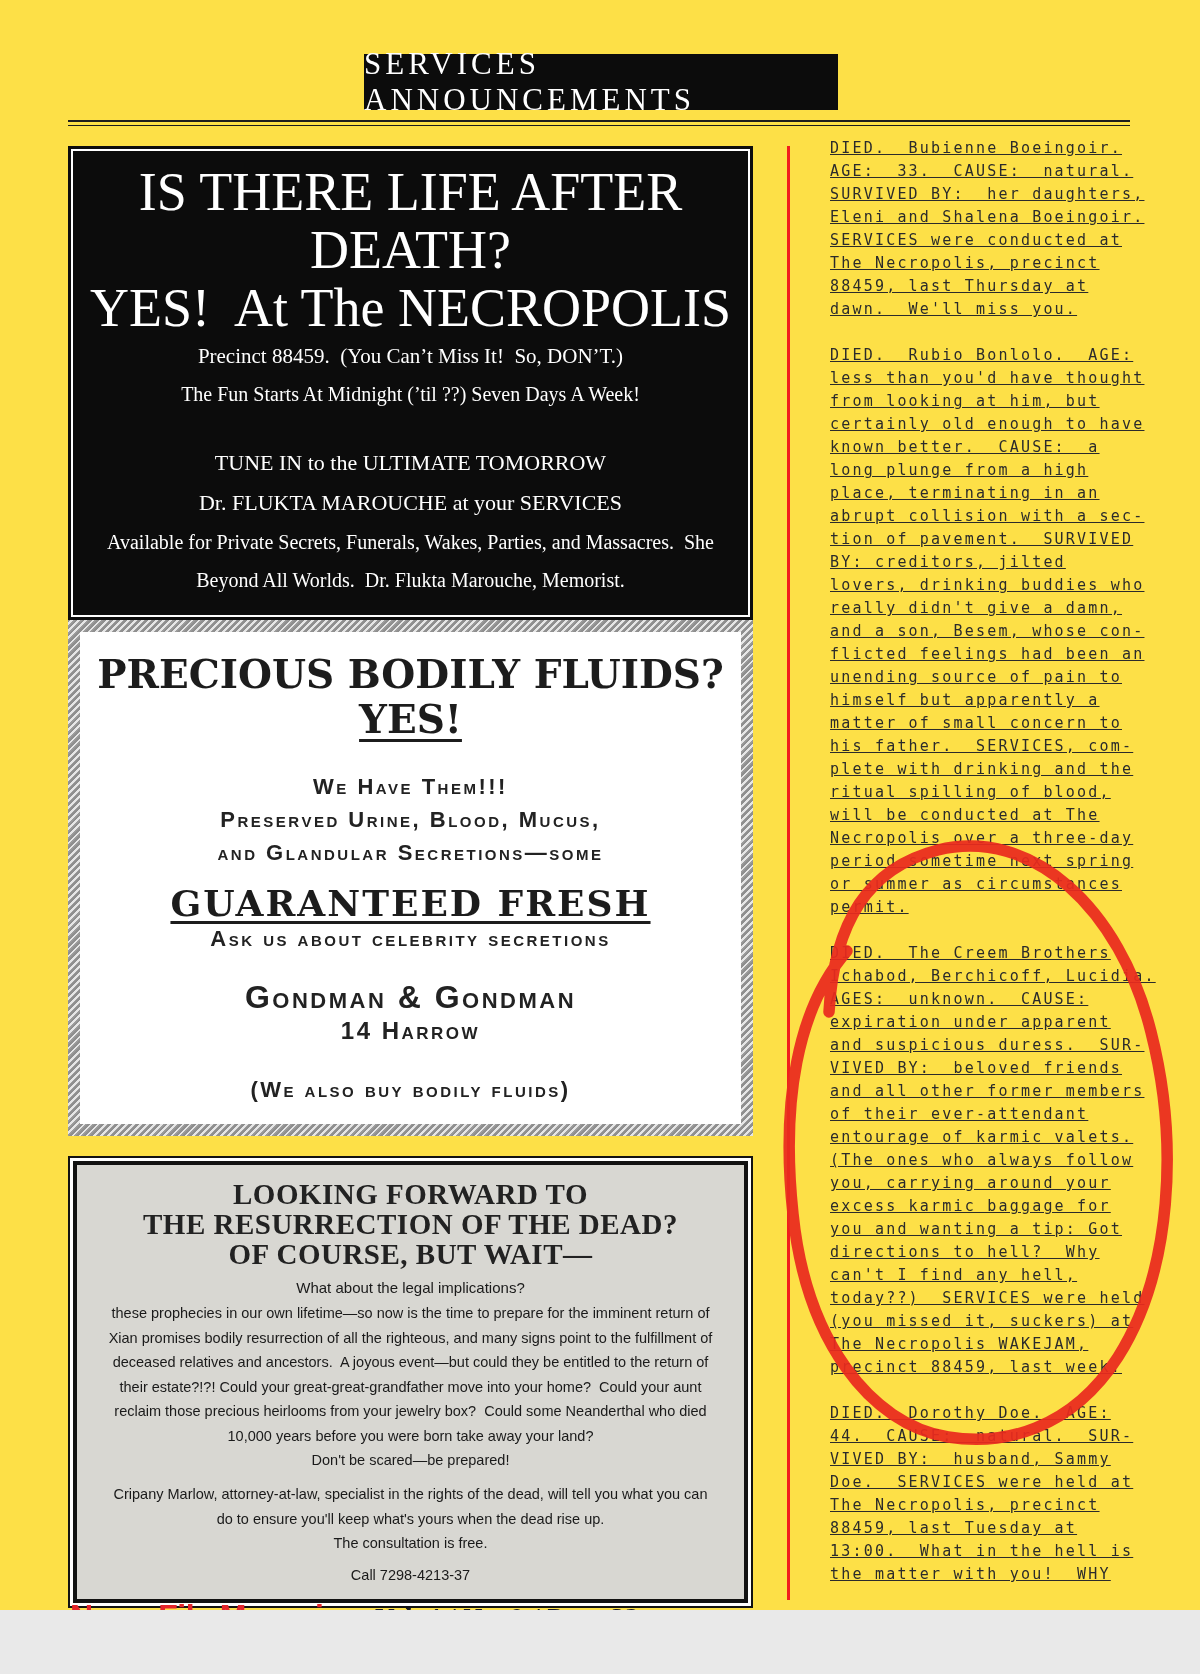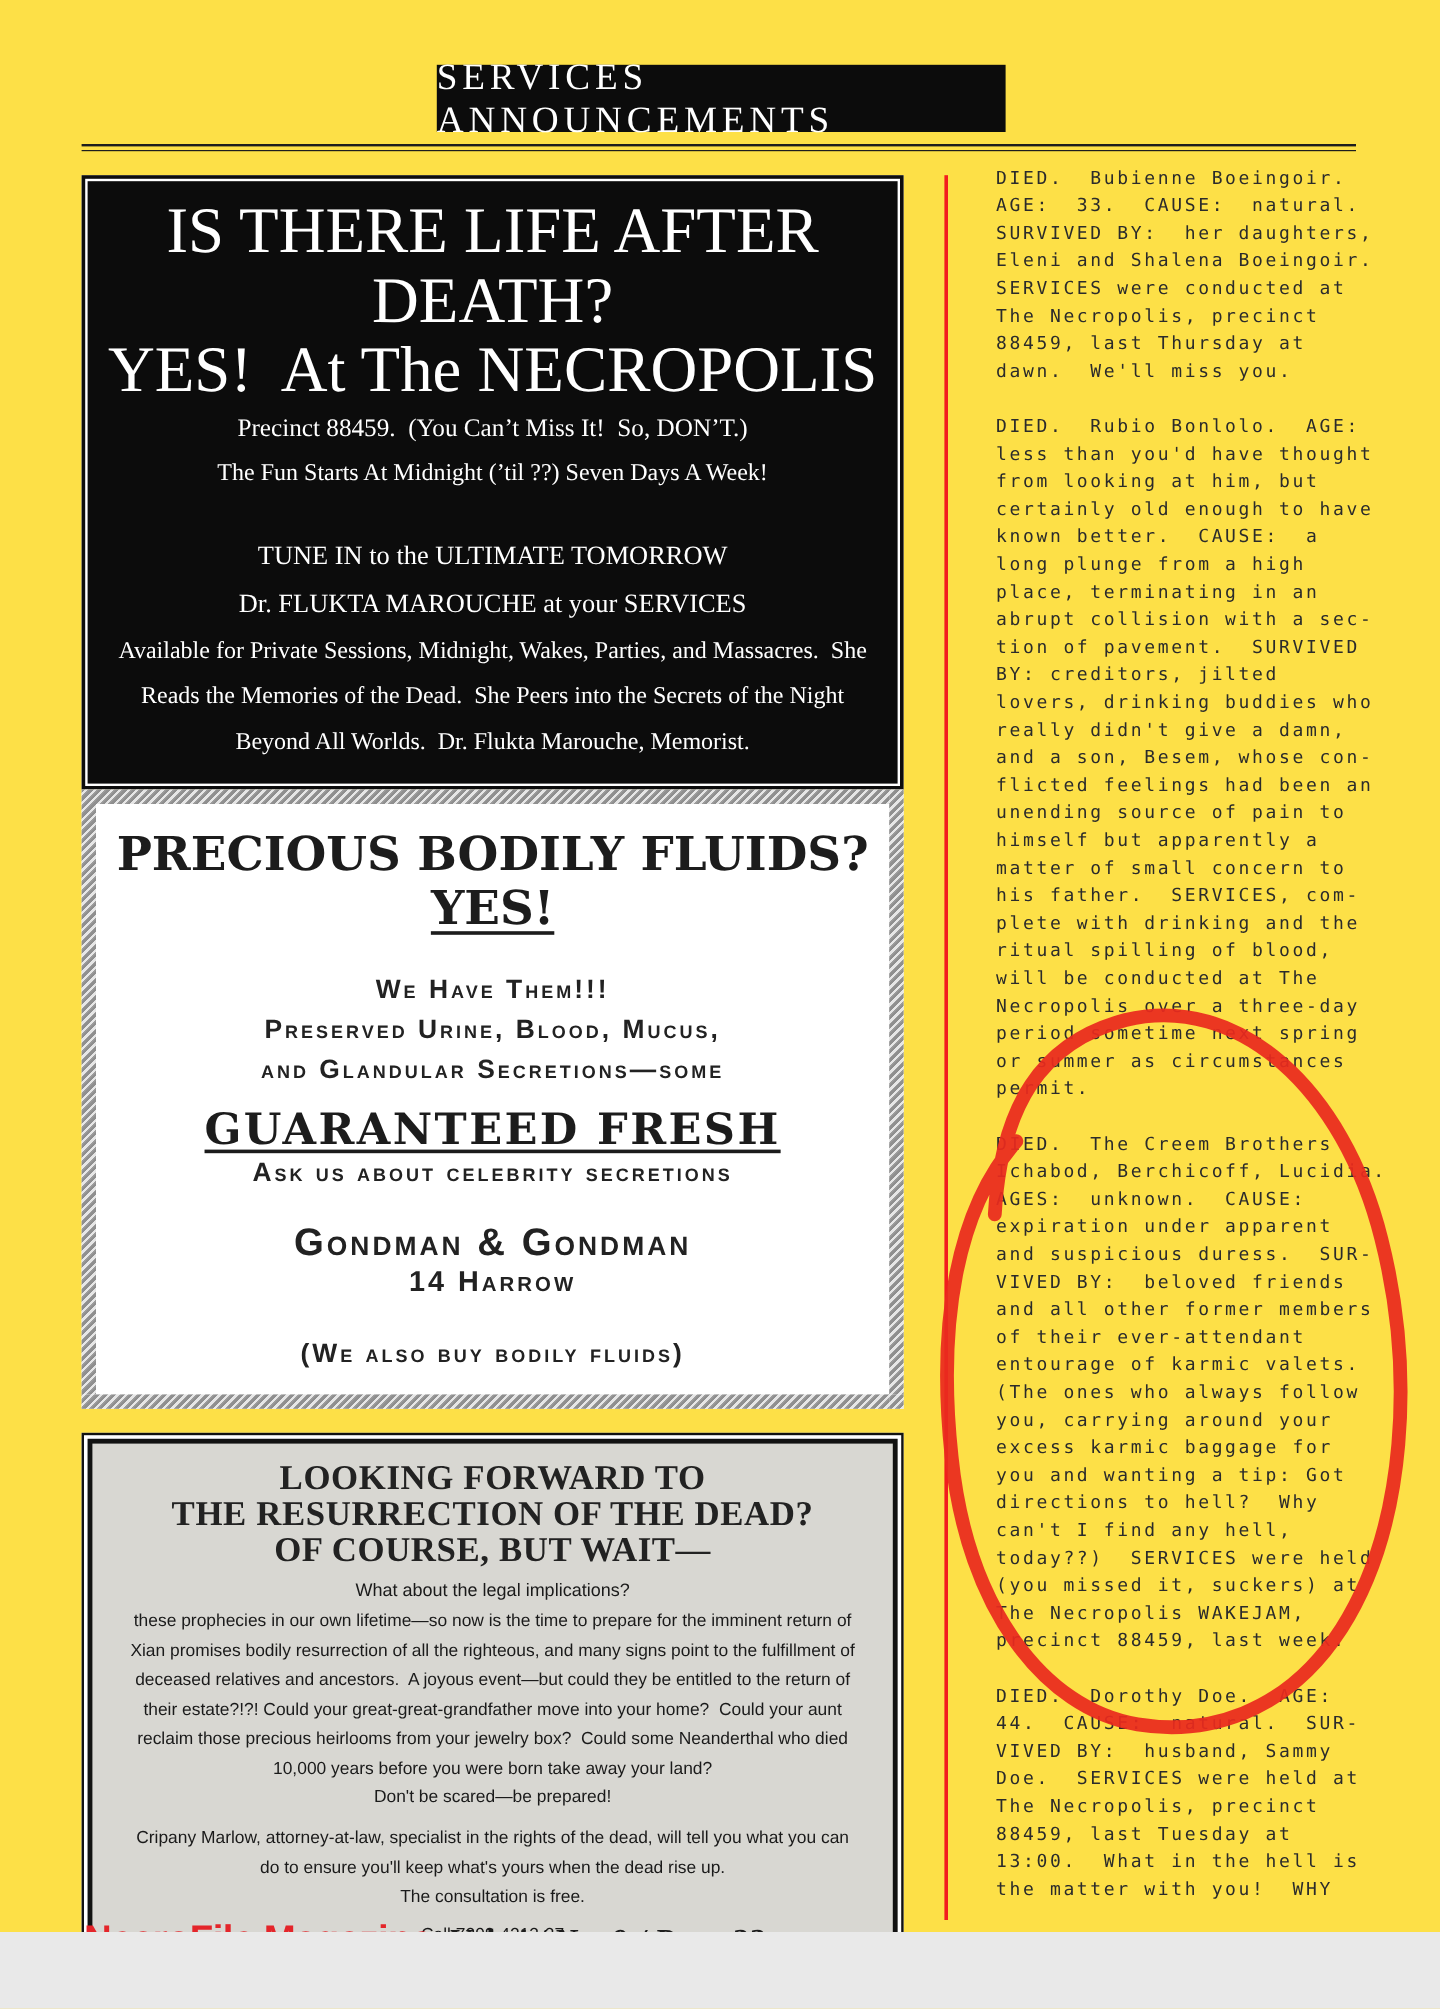--- a/index.html
+++ b/index.html
@@ -52,21 +52,21 @@
   .ad3 .warn{font-size:14.5px;line-height:25px;white-space:pre;}
   .ad3 .lgap{height:9px;}
   .ad3 .small{font-size:14.5px;line-height:24.5px;white-space:pre;}
   .ad3 .phone{font-size:14.5px;line-height:24px;margin-top:7px;white-space:pre;}
 
   
   .divider{position:absolute;left:787px;top:146px;width:3px;height:1454px;background:#f21d1d;}
   .obits{position:absolute;left:830px;top:137px;width:340px;
          font-family:"DejaVu Sans Mono",monospace;font-size:15px;line-height:23px;
          letter-spacing:2.2px;color:#2b2b2b;}
-  .obit-entry{white-space:pre;margin:0 0 23px 0;}
+  .obit-entry{white-space:pre;margin:0 0 23px 0;text-decoration:underline;}
 
   
   .annotation{position:absolute;left:0;top:0;width:1200px;height:1674px;pointer-events:none;z-index:6;}
 
   
   .footer{position:absolute;left:70px;top:1598px;display:flex;align-items:baseline;}
   .mag{font-family:"Liberation Sans",sans-serif;font-weight:bold;font-size:32px;
        letter-spacing:-.5px;color:#e4252a;}
   .issue{font-family:"Liberation Serif",serif;font-weight:bold;font-style:italic;
          font-size:28px;color:#1d1d1d;margin-left:14px;}
@@ -86,22 +86,21 @@
     <div class="ad1">
       <div class="ad1-inner">
         <div class="big">IS THERE LIFE AFTER</div>
         <div class="big">DEATH?</div>
         <div class="big">YES!  At The NECROPOLIS</div>
         <div class="sub">Precinct 88459.  (You Can’t Miss It!  So, DON’T.)</div>
         <div class="sub2">The Fun Starts At Midnight (’til ??) Seven Days A Week!</div>
         <div class="spacer"></div>
         <div class="tune">TUNE IN to the ULTIMATE TOMORROW</div>
         <div class="tune">Dr. FLUKTA MAROUCHE at your SERVICES</div>
-        <div class="body">Available for Private Sessions, Midnight, Wakes, Parties, and Massacres.  She</div>
-        <div class="body">Reads the Memories of the Dead.  She Peers into the Secrets of the Night</div>
+        <div class="body">Available for Private Secrets, Funerals, Wakes, Parties, and Massacres.  She</div>
         <div class="body">Beyond All Worlds.  Dr. Flukta Marouche, Memorist.</div>
       </div>
     </div>
 
     <div class="ad2">
       <div class="slab h1">PRECIOUS BODILY FLUIDS?</div>
       <div class="slab h2">YES!</div>
       <div class="sc">We Have Them!!!</div>
       <div class="sc">Preserved Urine, Blood, Mucus,</div>
       <div class="sc">and Glandular Secretions—some</div>

